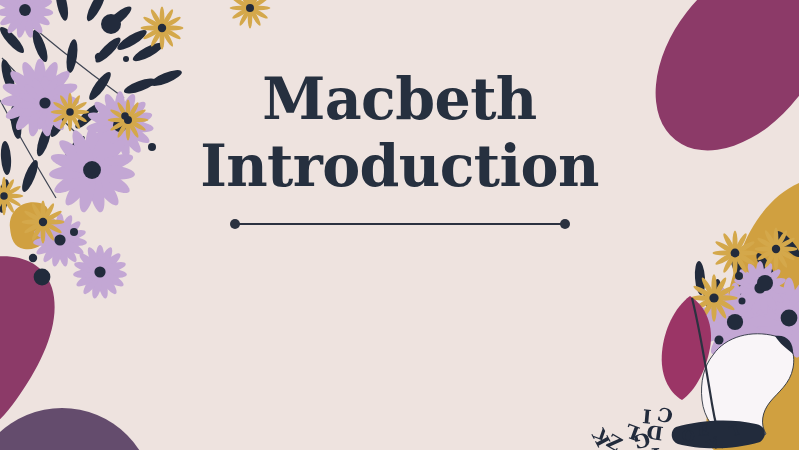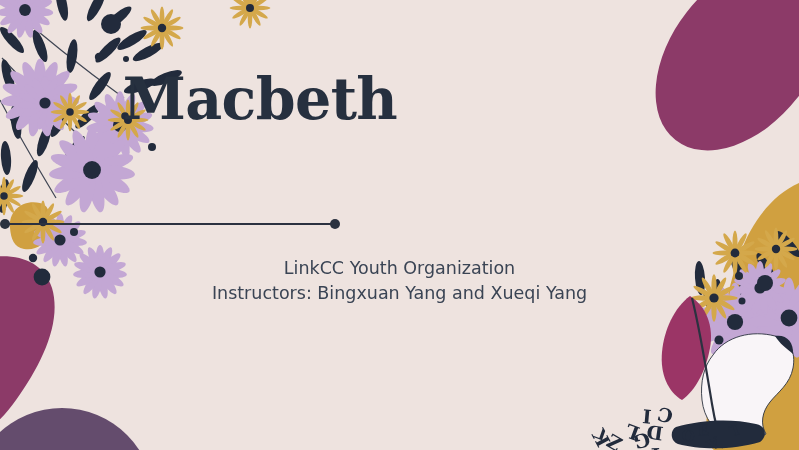--- a/index.html
+++ b/index.html
@@ -27,20 +27,21 @@
 
   
   .content {
     position: absolute;
     left: 0;
     top: 0;
     width: 799px;
     height: 450px;
     display: flex;
     flex-direction: column;
+    align-items: center;
     justify-content: flex-start;
     z-index: 5;
   }
 
   .title {
     margin: 0;
     padding-top: 66px;
     width: 520px;
     text-align: center;
     font-family: "DejaVu Serif", "Liberation Serif", serif;
@@ -290,28 +291,24 @@
         <text x="716" y="436" font-size="15" transform="rotate(150 716 436)">A</text>
         <text x="737" y="424" font-size="14" transform="rotate(160 737 424)">L</text>
       </g>
     </g>
   </svg>
 
   <div class="content">
 
     <h1 class="title">
       <span>Macbeth</span><br>
-      <br>
+      <span>Introduction</span><br>
     </h1>
 
     <div class="divider-wrap">
       <span class="divider-dot left"></span>
       <span class="divider-line"></span>
       <span class="divider-dot right"></span>
     </div>
 
-    <p class="subtitle">
-      <span class="subtitle-line">LinkCC Youth Organization</span>
-      <span class="subtitle-line">Instructors: Bingxuan Yang and Xueqi Yang</span>
-    </p>
 
   </div>
 </div>
 
 </body></html>

